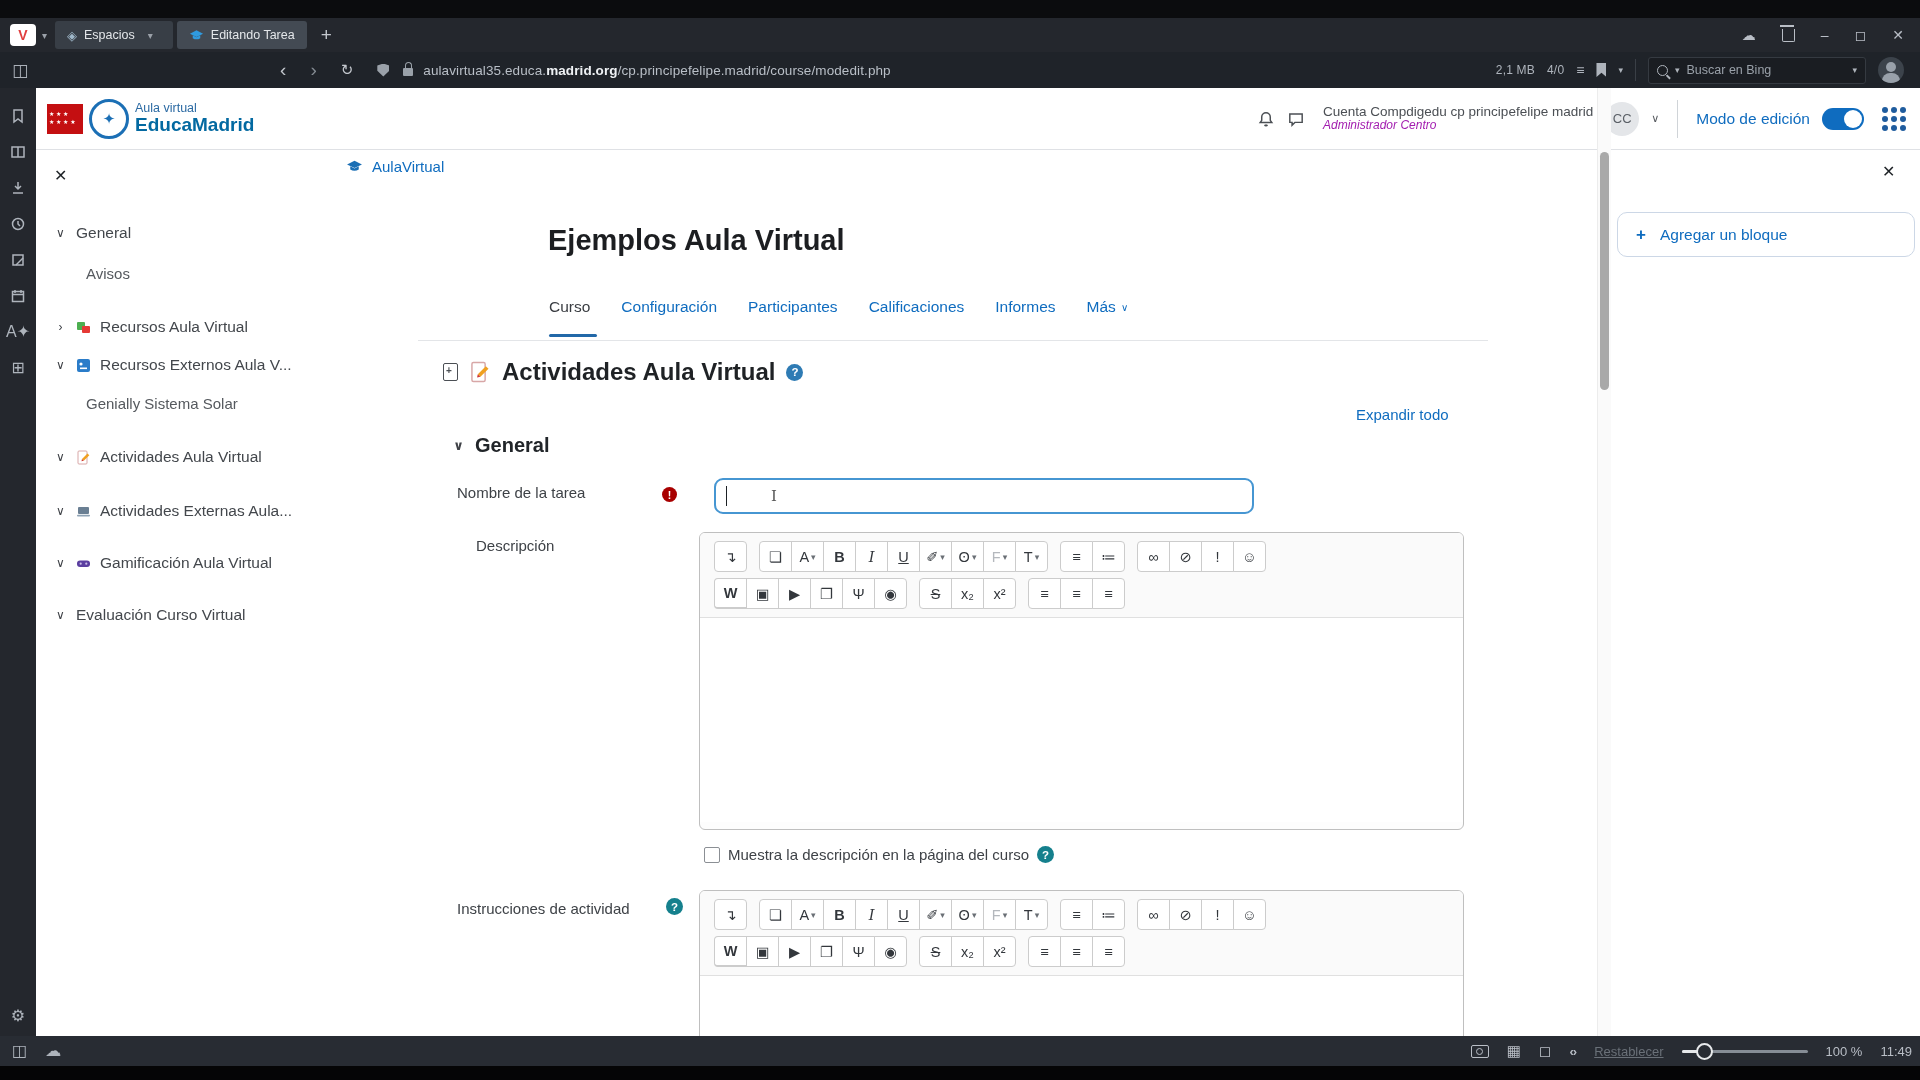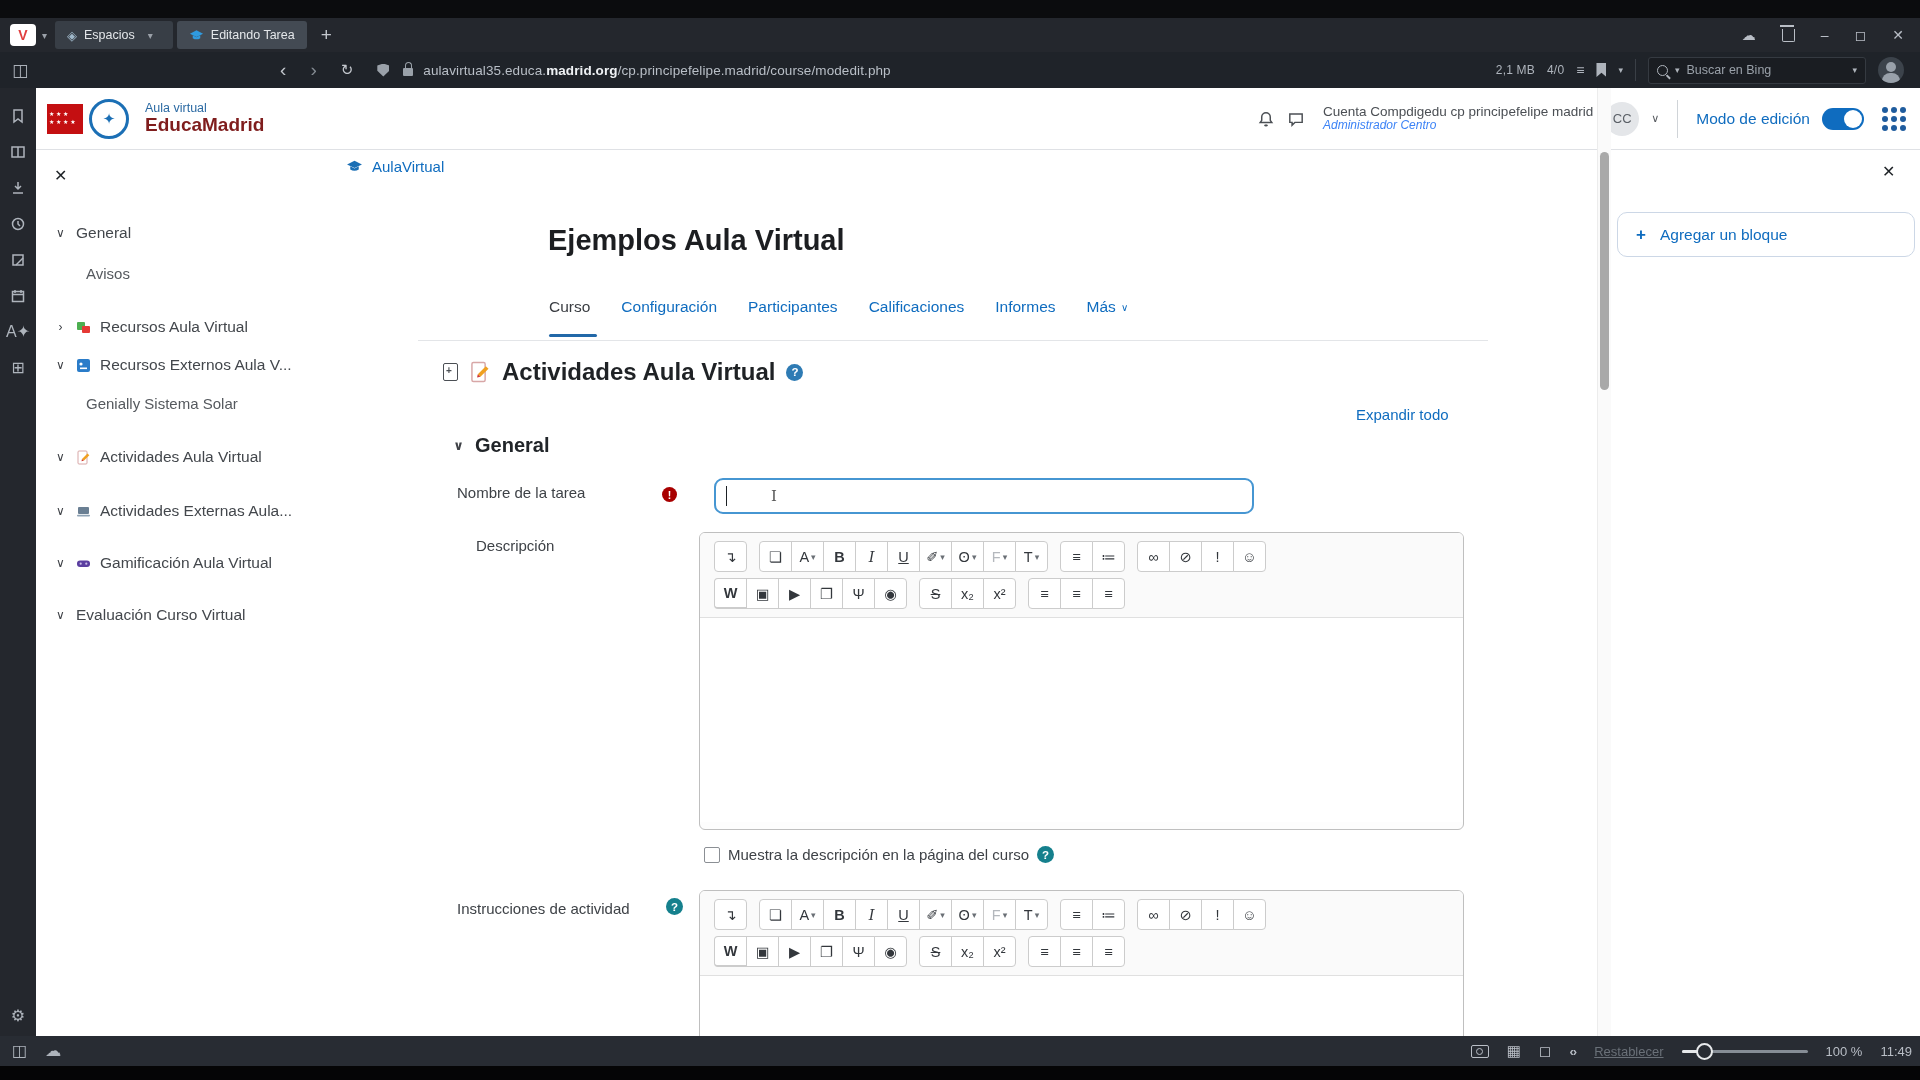--- a/index.html
+++ b/index.html
@@ -75,29 +75,29 @@
   
   .page{position:absolute;left:36px;top:88px;width:1884px;height:948px;background:#fff;overflow:hidden;color:#212529;}
   .mheader{position:absolute;left:0;top:0;width:1884px;height:62px;border-bottom:1px solid #dfe1e5;
     display:flex;align-items:center;box-sizing:border-box;background:#fff;}
   .logo{display:flex;align-items:center;gap:6px;margin-left:11px;}
   .madrid-flag{width:36px;height:30px;background:#c40f11;position:relative;}
   .madrid-flag::after{content:"★ ★ ★\A★ ★ ★ ★";white-space:pre;position:absolute;left:2px;top:6px;
     color:#fff;font-size:6px;line-height:8px;letter-spacing:0;}
   .emblem{width:34px;height:34px;border:3px solid #1b6fb5;border-radius:50%;display:flex;align-items:center;
     justify-content:center;color:#1b6fb5;font-size:15px;font-weight:bold;}
-  .logo-text{display:flex;flex-direction:column;line-height:1.05;margin-left:10px;}
+  .logo-text{display:flex;flex-direction:column;line-height:1.05;margin-left:0;}
   .logo-top{font-size:12.5px;color:#2b6aa3;}
-  .logo-bottom{font-size:19px;font-weight:bold;color:#7f1d1d;}
+  .logo-bottom{font-size:19px;font-weight:bold;color:#0369a1;}
   .site-nav{display:flex;gap:28px;margin-left:48px;font-size:15px;color:#494d52;}
   .hdr-right{display:flex;align-items:center;margin-left:auto;margin-right:14px;gap:12px;}
   .hdr-icon svg{display:block;}
   .user-block{display:flex;flex-direction:column;line-height:1.15;margin-left:6px;max-width:310px;}
   .user-name{font-size:13.5px;color:#4b4f54;white-space:nowrap;}
-  .user-role{font-size:12px;font-style:italic;color:#3b82f6;}
+  .user-role{font-size:12px;font-style:italic;color:#a21caf;}
   .cc-avatar{width:34px;height:34px;border-radius:50%;background:#e4e6e9;display:flex;align-items:center;
     justify-content:center;font-size:13px;color:#5a5f66;}
   .hdr-caret{font-size:11px;color:#55595e;}
   .hdr-divider{width:1px;height:38px;background:#d0d4d8;margin:0 6px;}
   .editmode-label{font-size:15.5px;color:#0f6cbf;white-space:nowrap;}
   .toggle{position:relative;width:42px;height:22px;border-radius:11px;background:#0f6cbf;}
   .toggle::after{content:"";position:absolute;right:2px;top:2px;width:18px;height:18px;border-radius:50%;background:#fff;}
   .grid-dots{display:grid;grid-template-columns:repeat(3,6px);grid-auto-rows:6px;gap:3px;margin-left:6px;}
   .grid-dots i{width:6px;height:6px;border-radius:50%;background:#1f5c9e;}
   

